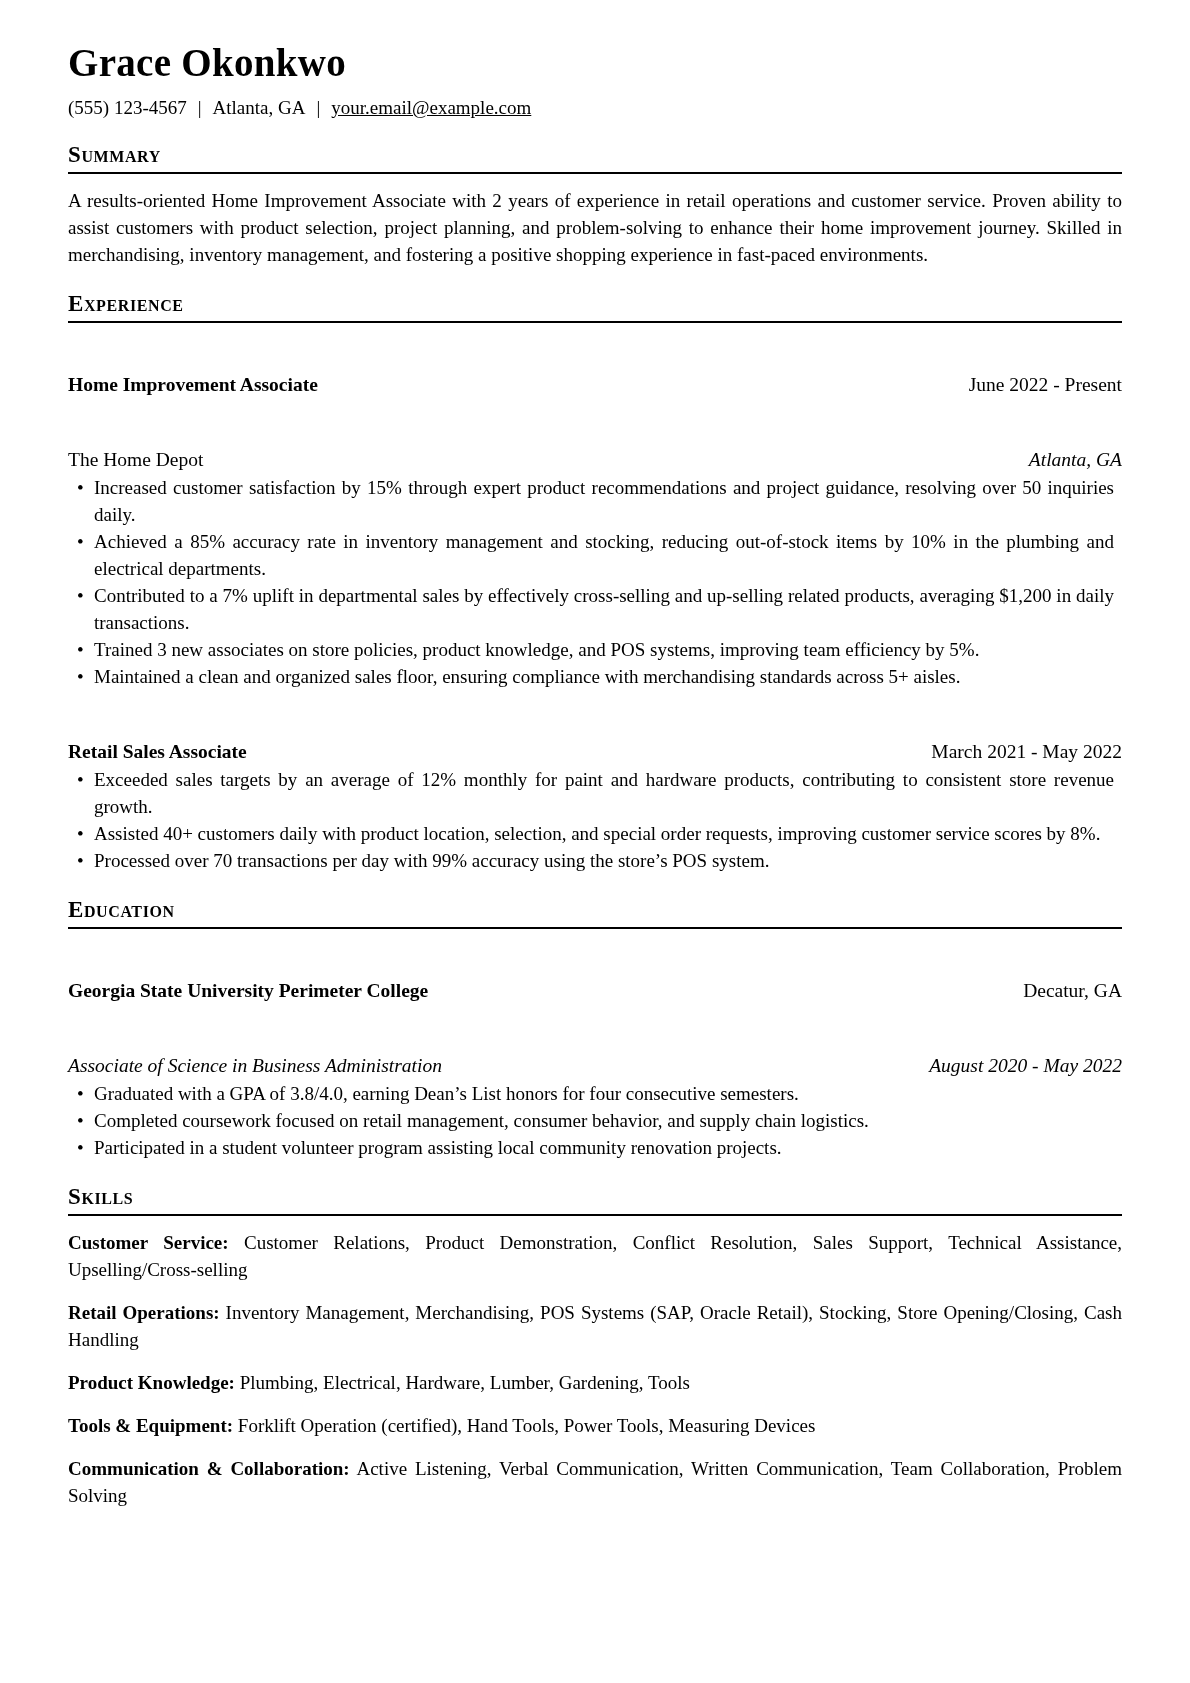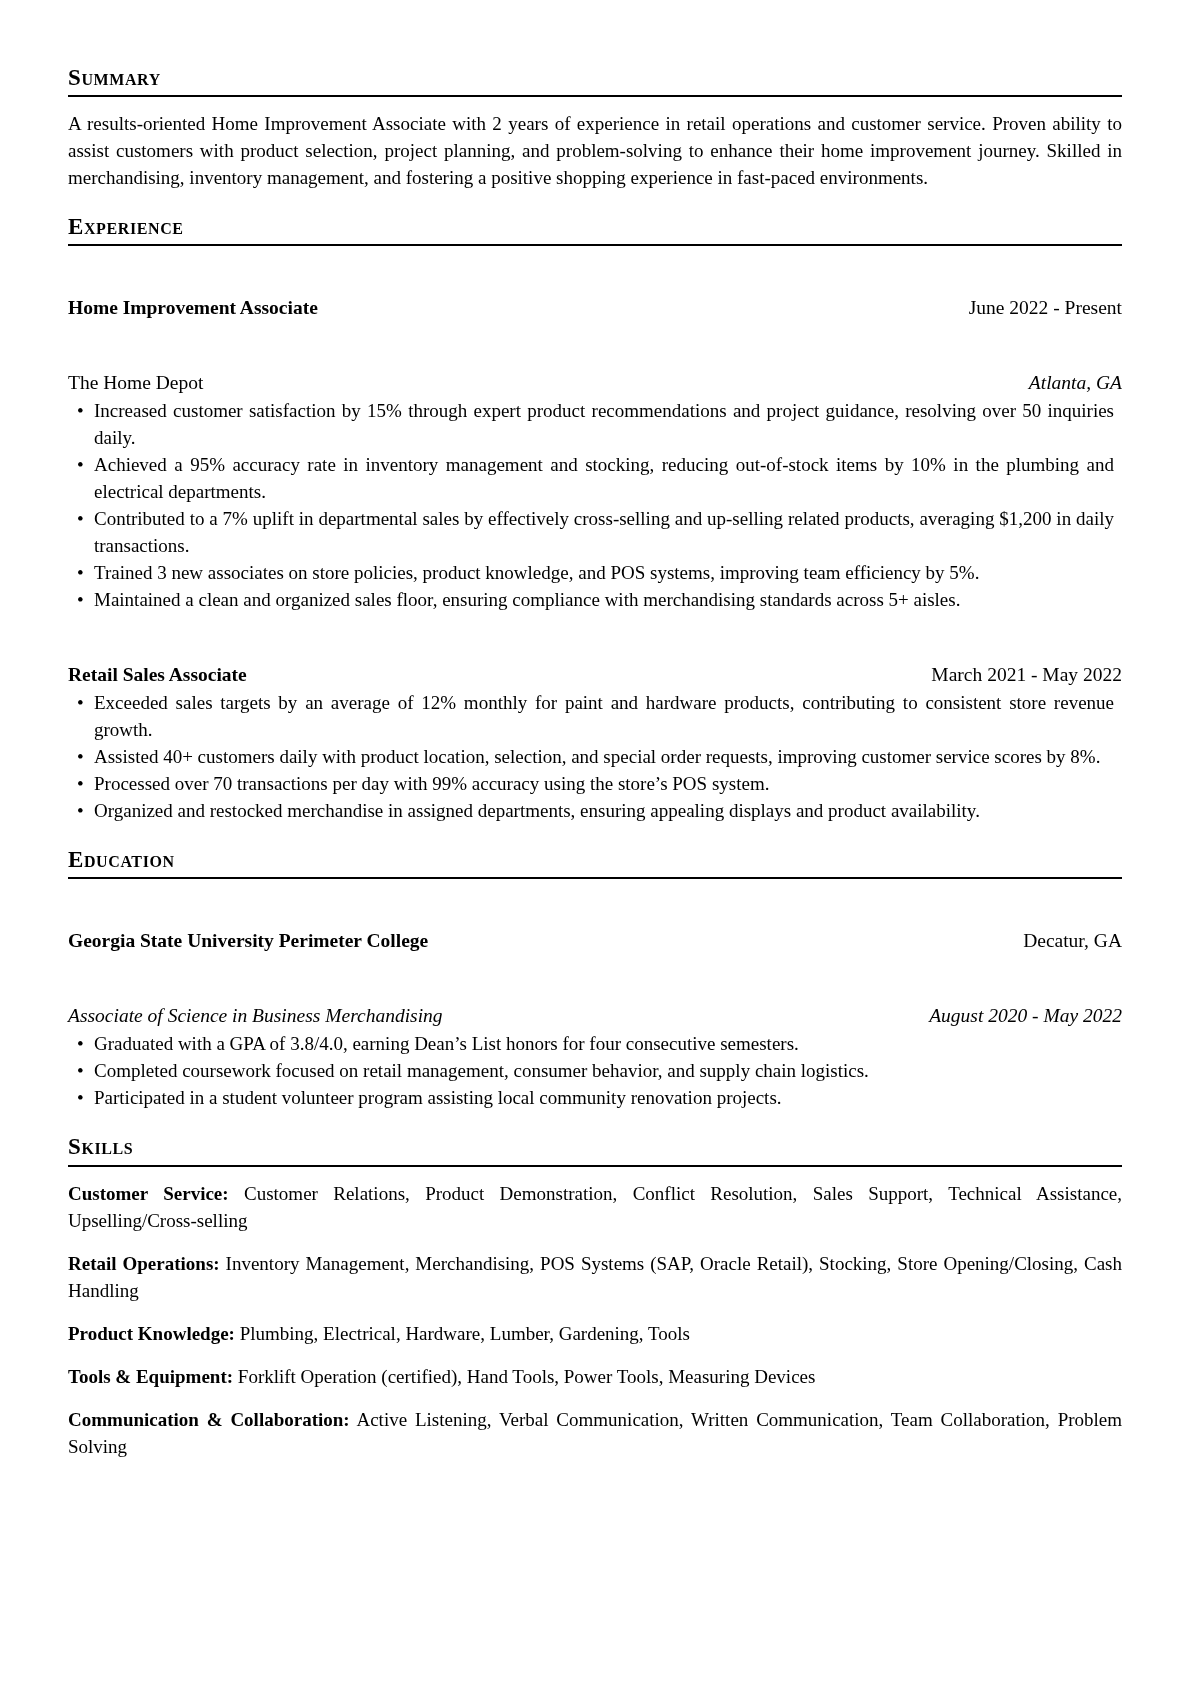--- a/index.html
+++ b/index.html
@@ -71,20 +71,26 @@
     hyphens: auto; -webkit-hyphens: auto;
     margin: 0 0 16px 0;
   }
   .skill-line:last-child { margin-bottom: 0; }
 </style>
 </head>
 <body>
 
 <div class="page">
 
+  <header>
+    <h1 class="name">Grace Okonkwo</h1>
+    <div class="contact">
+      <span>(555) 123-4567</span><span class="sep">|</span><span>Atlanta, GA</span><span class="sep">|</span><a href="#">your.email@example.com</a>
+    </div>
+  </header>
 
   <section class="section">
     <h2 class="section-heading">Summary</h2>
     <p class="body-text">A results-oriented Home Improvement Associate with 2 years of experience in retail operations and customer service. Proven ability to assist customers with product selection, project planning, and problem-solving to enhance their home improvement journey. Skilled in merchandising, inventory management, and fostering a positive shopping experience in fast-paced environments.</p>
   </section>
 
   <section class="section">
     <h2 class="section-heading">Experience</h2>
     <div>
   <div class="entry">
@@ -92,21 +98,21 @@
       <span class="bold">Home Improvement Associate</span>
       <span>June 2022 - Present</span>
     </div>
     <div class="entry-line">
       <span>The Home Depot</span>
       <span class="italic">Atlanta, GA</span>
     </div>
     <ul class="bullets">
   <li>Increased customer satisfaction by 15% through expert product recommendations and project guidance, resolving over 50 inquiries daily.</li>
 
-  <li>Achieved a 95% accuracy rate in inventory management and stocking, reducing out-of-stock items by 10% in the plumbing and electrical departments.</li>
+  <li>Achieved a 85% accuracy rate in inventory management and stocking, reducing out-of-stock items by 10% in the plumbing and electrical departments.</li>
 
   <li>Contributed to a 7% uplift in departmental sales by effectively cross-selling and up-selling related products, averaging $1,200 in daily transactions.</li>
 
   <li>Trained 3 new associates on store policies, product knowledge, and POS systems, improving team efficiency by 5%.</li>
 
   <li>Maintained a clean and organized sales floor, ensuring compliance with merchandising standards across 5+ aisles.</li>
 </ul>
   </div>
 
   <div class="entry">
@@ -114,36 +120,35 @@
       <span class="bold">Retail Sales Associate</span>
       <span>March 2021 - May 2022</span>
     </div>
     <ul class="bullets">
   <li>Exceeded sales targets by an average of 12% monthly for paint and hardware products, contributing to consistent store revenue growth.</li>
 
   <li>Assisted 40+ customers daily with product location, selection, and special order requests, improving customer service scores by 8%.</li>
 
   <li>Processed over 70 transactions per day with 99% accuracy using the store’s POS system.</li>
 
-  <li>Organized and restocked merchandise in assigned departments, ensuring appealing displays and product availability.</li>
 </ul>
   </div>
 </div>
   </section>
 
   <section class="section">
     <h2 class="section-heading">Education</h2>
     <div>
   <div class="entry">
     <div class="entry-line">
       <span class="bold">Georgia State University Perimeter College</span>
       <span>Decatur, GA</span>
     </div>
     <div class="entry-line">
-      <span class="italic">Associate of Science in Business Merchandising</span>
+      <span class="italic">Associate of Science in Business Administration</span>
       <span class="italic">August 2020 - May 2022</span>
     </div>
     <ul class="bullets">
   <li>Graduated with a GPA of 3.8/4.0, earning Dean’s List honors for four consecutive semesters.</li>
 
   <li>Completed coursework focused on retail management, consumer behavior, and supply chain logistics.</li>
 
   <li>Participated in a student volunteer program assisting local community renovation projects.</li>
 </ul>
   </div>

